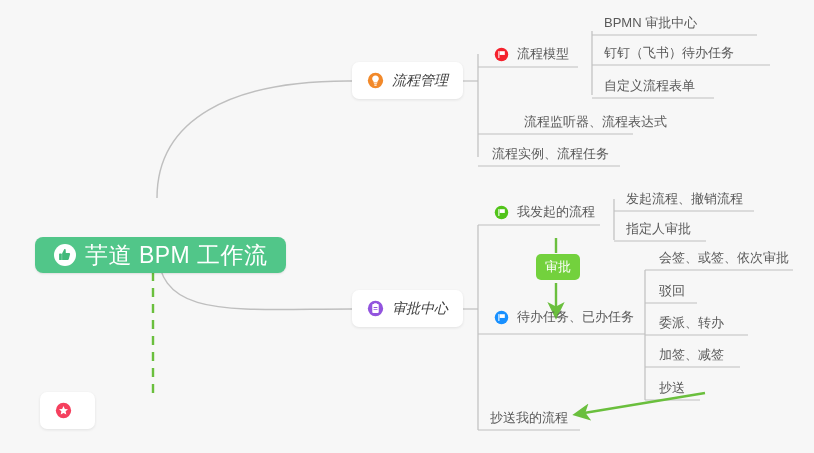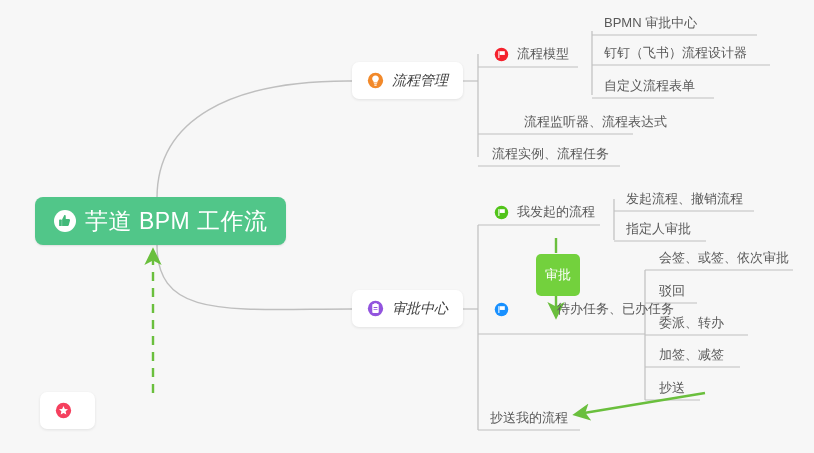--- a/index.html
+++ b/index.html
@@ -37,22 +37,23 @@
     white-space: nowrap;
     display: flex;
     align-items: center;
   }
 
   
   .root-node {
     background: #51c689;
     border-radius: 8px;
     padding: 0 18px;
-    height: 48px;
+    height: 36px;
     box-shadow: 0 1px 2px rgba(0,0,0,0.10);
+    margin-top: 40px;
   }
   .root-node .node-label {
     color: #ffffff;
     font-size: 23px;
     letter-spacing: 0.5px;
   }
 
   
   .card-node {
     background: #ffffff;
@@ -84,21 +85,21 @@
     align-items: center;
     justify-content: center;
     margin-right: 8px;
   }
   .icon svg { display: block; }
 
   
   .tag-node {
     background: #73d13d;
     border-radius: 5px;
-    height: 42px;
+    height: 26px;
     padding: 0 9px;
     justify-content: center;
   }
   .tag-node .node-label {
     color: #ffffff;
     font-size: 13px;
   }
 </style>
 </head>
 <body>
@@ -197,21 +198,21 @@
       </svg>
     </span>
     <span class="node-label">流程模型</span>
   </div>
 
   <div class="node plain-node" style="left:600px; top:10px;">
     <span class="node-label">BPMN 审批中心</span>
   </div>
 
   <div class="node plain-node" style="left:600px; top:40px;">
-    <span class="node-label">钉钉（飞书）流程设计器</span>
+    <span class="node-label">钉钉（飞书）待办任务</span>
   </div>
 
   <div class="node plain-node" style="left:600px; top:73px;">
     <span class="node-label">自定义流程表单</span>
   </div>
 
   <div class="node plain-node" style="left:488px; top:109px;margin-left:32px;">
     <span class="node-label">流程监听器、流程表达式</span>
   </div>
 
@@ -244,21 +245,21 @@
   </div>
 
   <div class="node plain-node" style="left:622px; top:186px;">
     <span class="node-label">发起流程、撤销流程</span>
   </div>
 
   <div class="node plain-node" style="left:622px; top:216px;">
     <span class="node-label">指定人审批</span>
   </div>
 
-  <div class="node plain-node" style="left:490px; top:296px;gap:40px;">
+  <div class="node plain-node" style="left:490px; top:304px;">
     <span class="icon">
       <svg width="15" height="15" viewBox="0 0 20 20">
         <circle cx="10" cy="10" r="9" fill="#1890ff"></circle>
         <rect x="5.8" y="5.2" width="1.4" height="9.6" rx="0.6" fill="#ffffff"></rect>
         <path d="M7.6 5.6 L14.4 5.6 L14.4 10.6 L7.6 10.6 Z" fill="#ffffff"></path>
       </svg>
     </span>
     <span class="node-label">待办任务、已办任务</span>
   </div>
 

